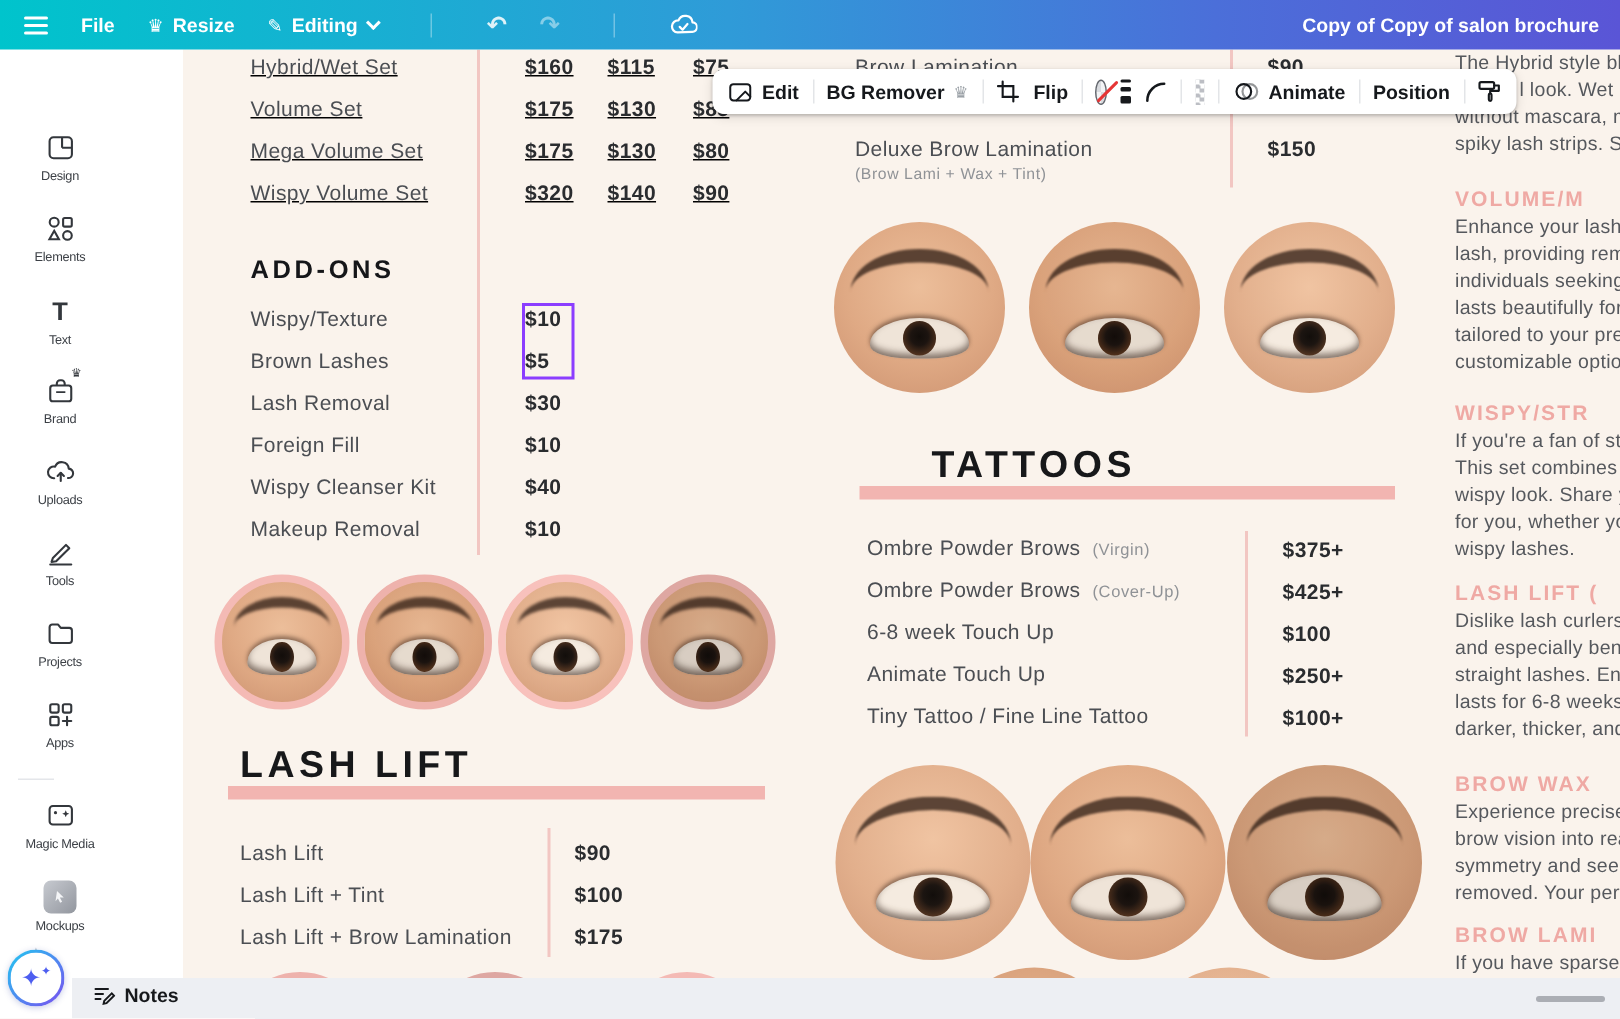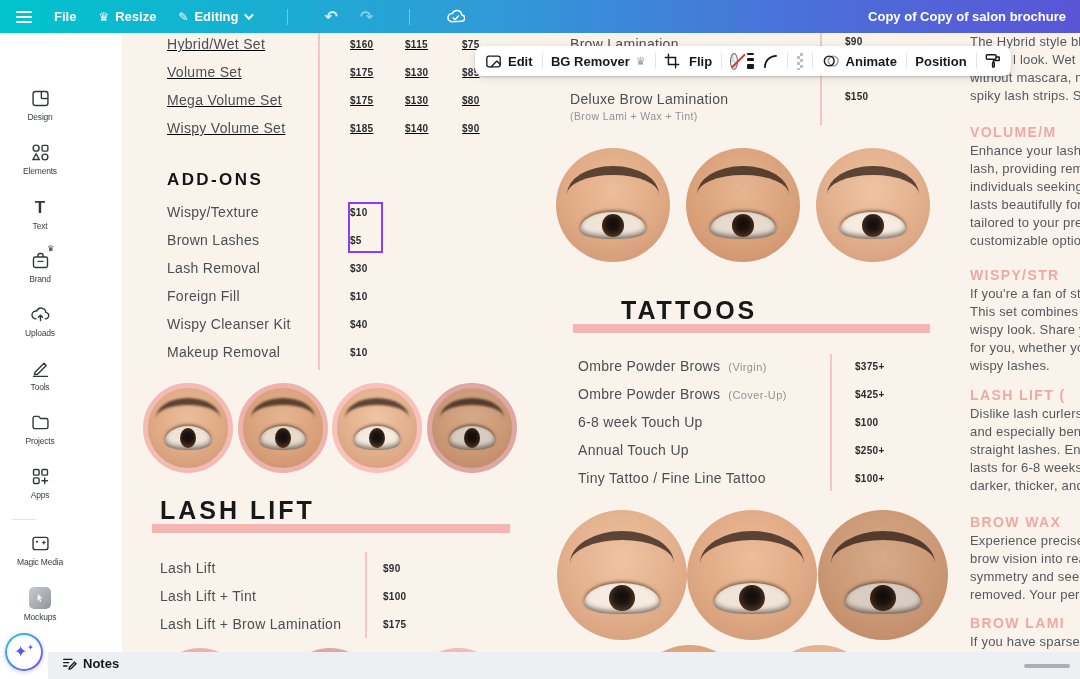--- a/index.html
+++ b/index.html
@@ -47,21 +47,21 @@
 
   .vdiv { position:absolute; width:2px; background:#f2c6c2; }
   .accent-bar { position:absolute; height:9px; background:#f2b5b1; }
 
   .rowgrid { position:absolute; }
   .ls-row { display:grid; grid-template-columns:183px 55px 57px 50px; align-items:center; height:28px; }
   .ad-row { display:grid; grid-template-columns:183px 60px; align-items:center; height:28px; }
   .ll-row { display:grid; grid-template-columns:223px 70px; align-items:center; height:28px; }
   .tt-row { display:grid; grid-template-columns:277px 80px; align-items:center; height:28px; }
   .lbl { font-size:14px; color:#4b4e53; letter-spacing:.3px; white-space:nowrap; }
-  .price { font-size:10px; font-weight:700; color:#2a2c2f; letter-spacing:.3px; white-space:nowrap; }
+  .price { font-size:14px; font-weight:700; color:#2a2c2f; letter-spacing:.3px; white-space:nowrap; }
   .note { font-size:11px; color:#8f9296; letter-spacing:.4px; margin-left:8px; }
   .heading-sm { font-size:17px; font-weight:800; color:#151619; letter-spacing:2.4px; }
   .heading-lg { position:absolute; font-size:25px; font-weight:800; color:#17181a; letter-spacing:3px; white-space:nowrap; }
 
   .selection-box { position:absolute; border:2px solid #8b3dff; z-index:6; cursor:move; }
 
   
   .photo { position:absolute; border-radius:50%; overflow:hidden;
     background:radial-gradient(circle at 50% 38%, #ecbe9a 0%, #dfa984 55%, #cc9270 100%); }
   .photo .brow { position:absolute; left:10%; top:12%; width:80%; height:50%; border-radius:50%;
@@ -250,21 +250,21 @@
           <span class="price">$85</span>
         </div>
         <div class="ls-row">
           <span class="lbl">Mega Volume Set</span>
           <span class="price">$175</span>
           <span class="price">$130</span>
           <span class="price">$80</span>
         </div>
         <div class="ls-row">
           <span class="lbl">Wispy Volume Set</span>
-          <span class="price">$185</span>
+          <span class="price">$320</span>
           <span class="price">$140</span>
           <span class="price">$90</span>
         </div>
       </div>
       <div class="vdiv" style="left:196px; top:0; height:337px;"></div>
 
       <div class="rowgrid" style="left:45px; top:137px;">
         <div class="heading-sm" style="line-height:20px; margin-bottom:8px;">ADD-ONS</div>
         <div class="ad-row">
           <span class="lbl">Wispy/Texture</span>
@@ -378,21 +378,21 @@
         </div>
         <div class="tt-row">
           <span><span class="lbl">Ombre Powder Brows</span><span class="note">(Cover-Up)</span></span>
           <span class="price">$425+</span>
         </div>
         <div class="tt-row">
           <span><span class="lbl">6-8 week Touch Up</span></span>
           <span class="price">$100</span>
         </div>
         <div class="tt-row">
-          <span><span class="lbl">Annual Touch Up</span></span>
+          <span><span class="lbl">Animate Touch Up</span></span>
           <span class="price">$250+</span>
         </div>
         <div class="tt-row">
           <span><span class="lbl">Tiny Tattoo / Fine Line Tattoo</span></span>
           <span class="price">$100+</span>
         </div>
       </div>
       <div class="vdiv" style="left:708px; top:321px; height:137px;"></div>
 
       <div class="photo browstyle v3" style="left:435px; top:477px; width:130px; height:130px;">

